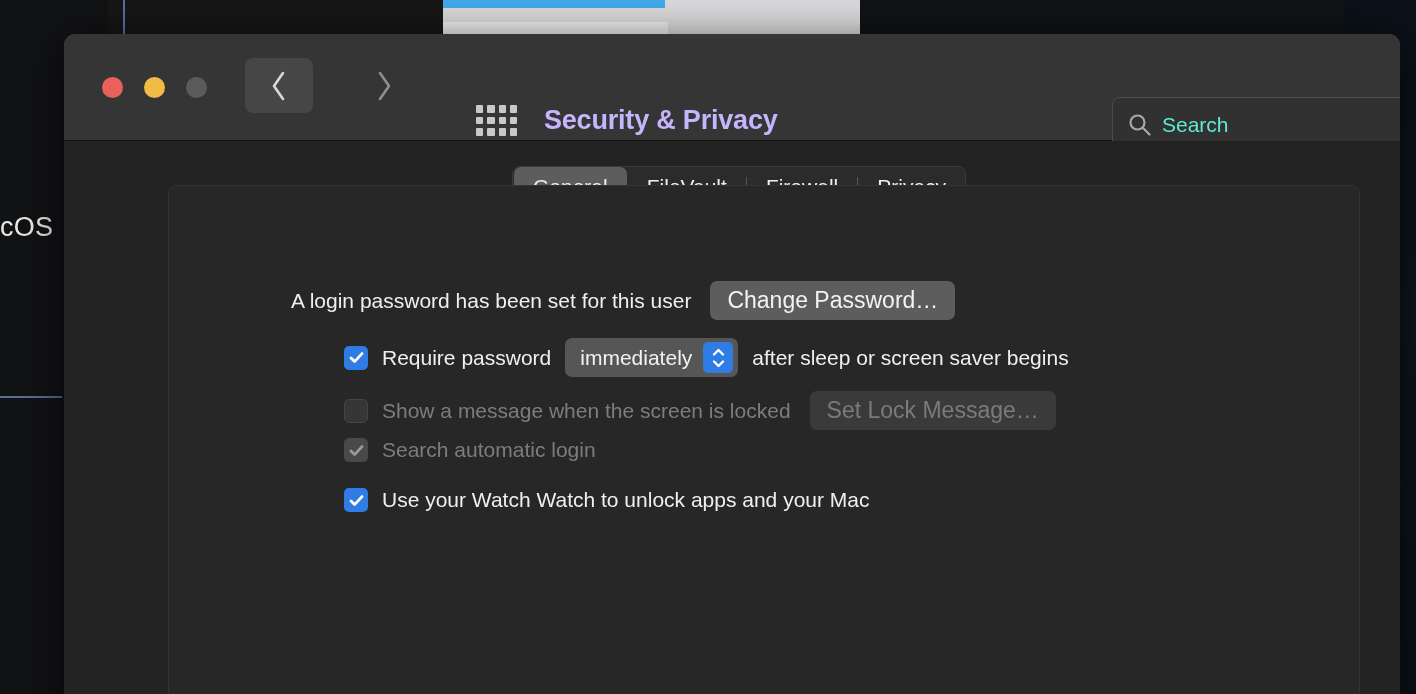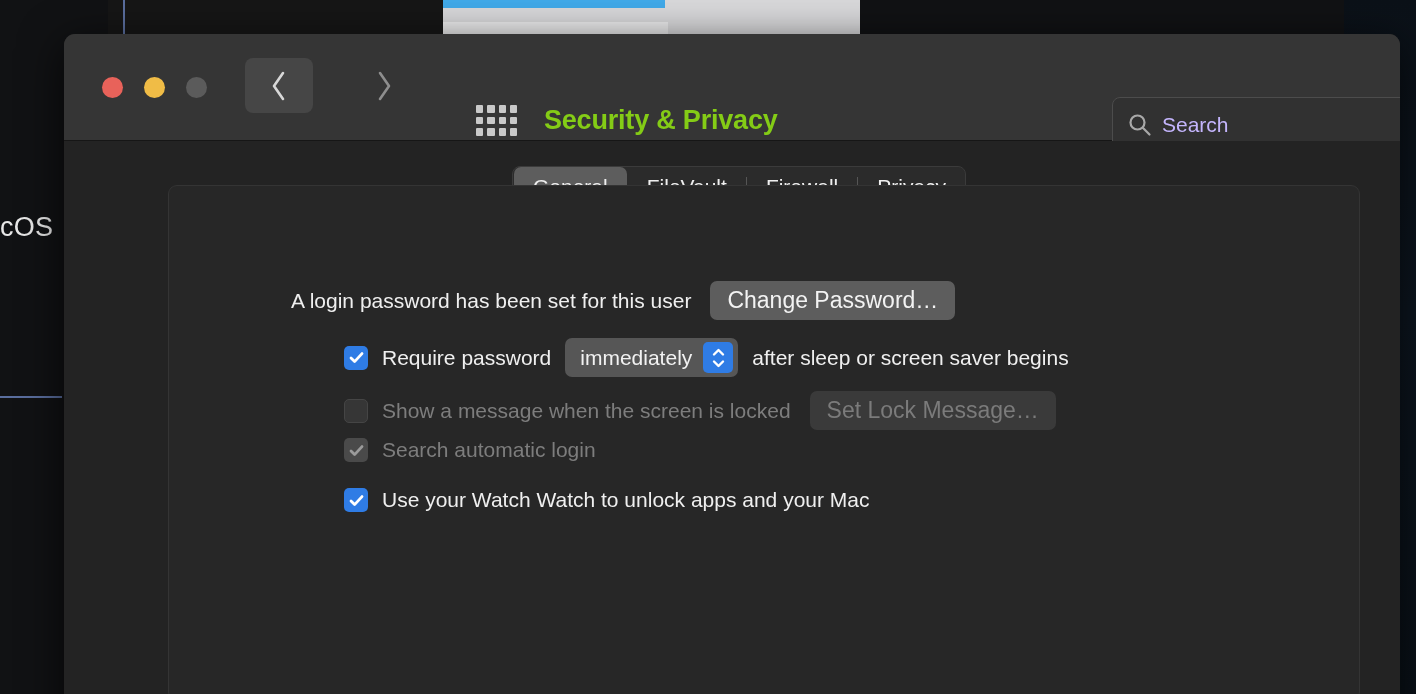--- a/index.html
+++ b/index.html
@@ -86,33 +86,33 @@
   .grid-icon {
     position:absolute; left:412px; top:71px;
     display:grid; grid-template-columns:repeat(4,1fr);
     grid-template-rows:repeat(3,1fr); gap:4px;
     width:41px; height:31px;
   }
   .grid-icon i { background:#c9c9c9; border-radius:1px; display:block; }
 
   .win-title {
     position:absolute; left:480px; top:71px;
-    font-size:27px; font-weight:bold; color:#84cc16; letter-spacing:-.2px;
+    font-size:27px; font-weight:bold; color:#c4b5fd; letter-spacing:-.2px;
   }
 
   .searchbox {
     position:absolute; left:1048px; top:63px;
     width:326px; height:55px;
     border:1px solid #4c4c4c; border-radius:8px;
     background:#313131;
     display:flex; align-items:center; padding:0 14px;
   }
   .search-icon { width:26px; height:26px; margin-right:9px; flex:none; }
   .search-icon circle, .search-icon line { stroke:#a8a8a8; stroke-width:2.2px; fill:none; stroke-linecap:round; }
-  .search-ph { font-size:21px; color:#c4b5fd; }
+  .search-ph { font-size:21px; color:#5eead4; }
 
   
   .body-area { position:relative; height:593px; background:#232323; }
 
   .tabbar {
     position:absolute; left:448px; top:159px;
     display:flex; align-items:center;
     background:#2b2b2b; border:1px solid #3b3b3b;
     border-radius:8px; height:41px; padding:0;
   }

